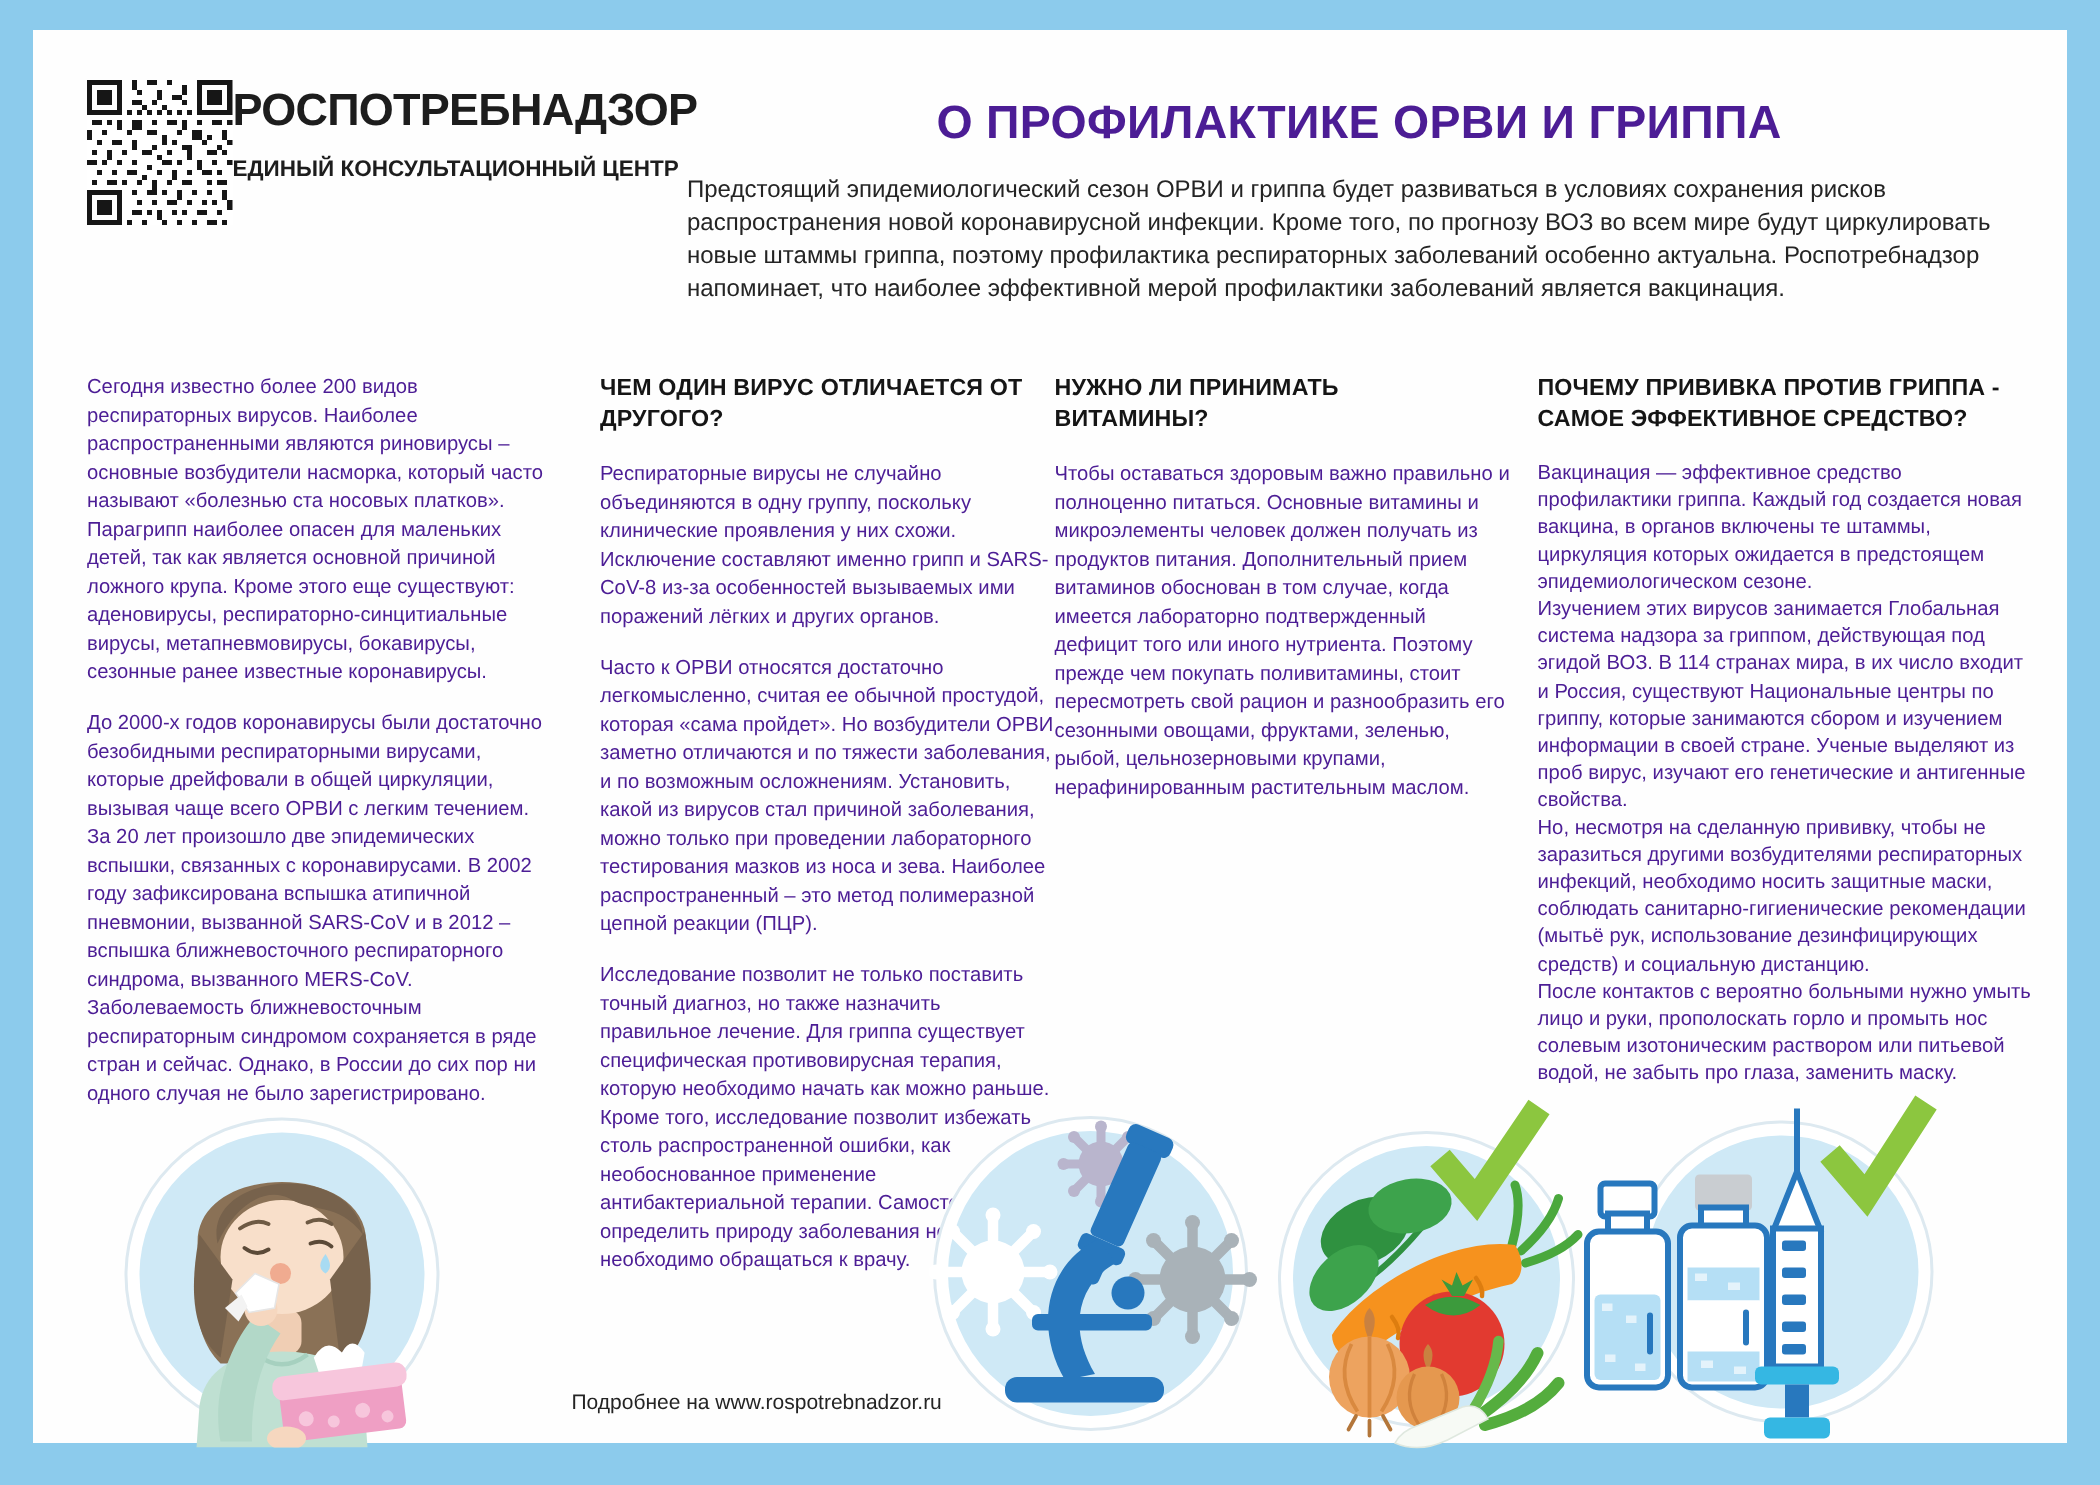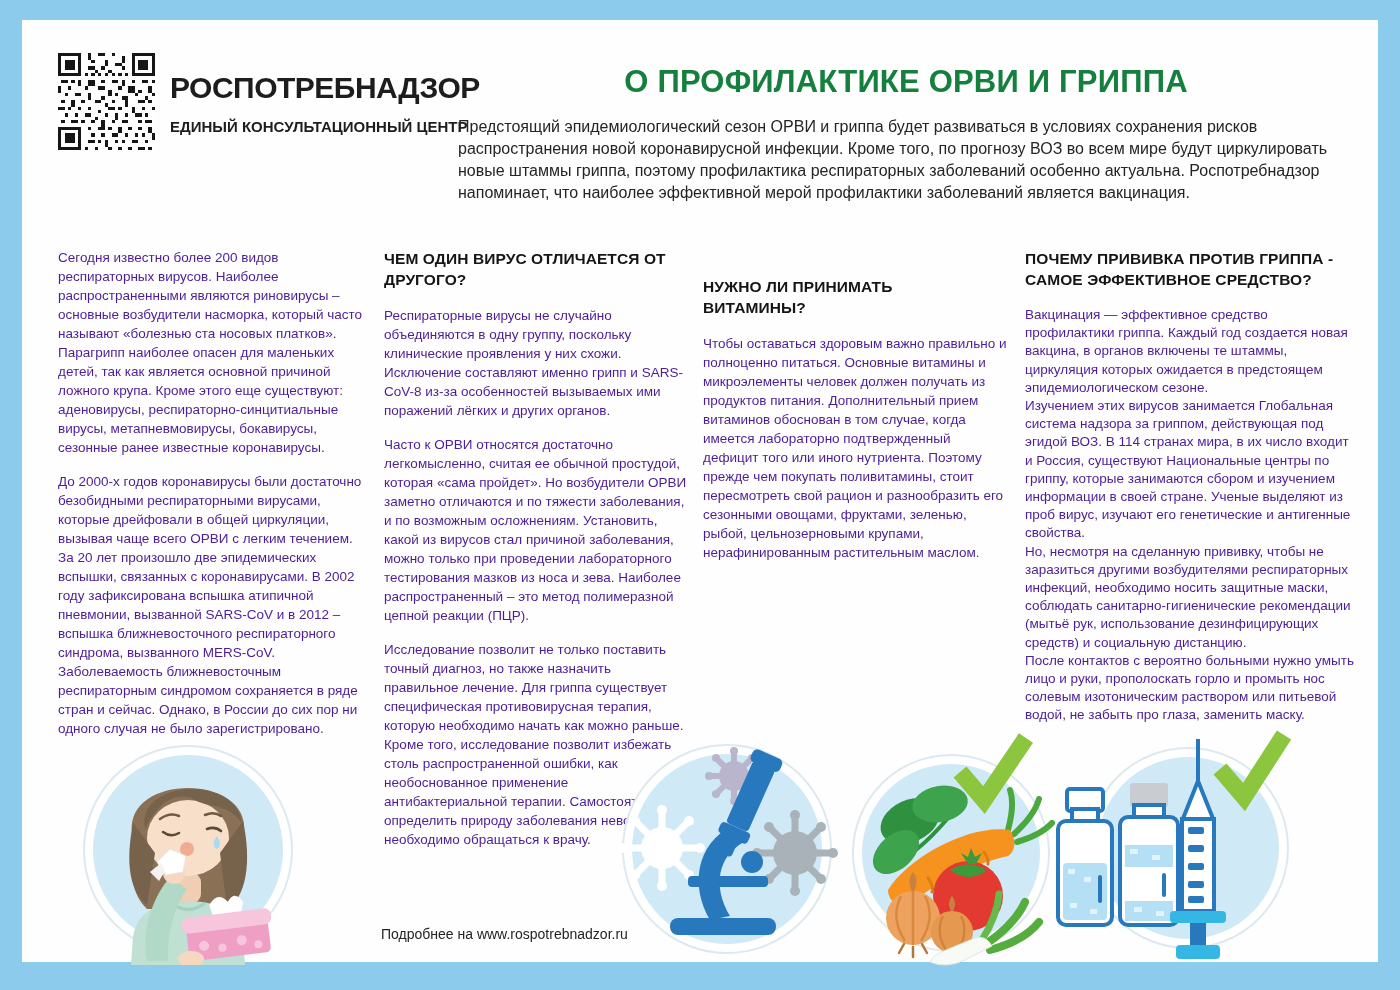--- a/index.html
+++ b/index.html
@@ -4,39 +4,39 @@
 <style>
   html,body { margin:0; padding:0; background:#6fb6dd; }
   .poster {
     position:relative; width:1400px; height:990px; overflow:hidden;
     background:#8ccbec;
     font-family:"Liberation Sans", sans-serif;
   }
   .sheet { position:absolute; left:22px; top:20px; width:1356px; height:942px; background:#fefefe; }
 
   
-  .header-left { position:absolute; left:36px; top:33px; display:flex; gap:15px; align-items:center; }
+  .header-left { position:absolute; left:36px; top:33px; display:flex; gap:0; align-items:flex-start; }
   .qr { width:97px; height:97px; }
   .brand-name { font-size:30px; font-weight:bold; color:#1d1d1d; letter-spacing:-0.5px; margin-top:4px; }
   .brand-sub { margin-top:11px; font-size:15px; font-weight:bold; color:#1d1d1d; line-height:21px; }
   .brand-phone { color:#c4232a; margin-left:6px; }
 
   .header-right { position:absolute; left:436px; top:44px; width:896px; }
-  .page-title { text-align:center; font-size:31px; font-weight:bold; color:#15803d; letter-spacing:0.2px; }
+  .page-title { text-align:center; font-size:31px; font-weight:bold; color:#4c1d95; letter-spacing:0.2px; }
   .intro { margin-top:16px; font-size:16px; line-height:22px; color:#242424; }
 
   
   .col { position:absolute; top:228px; }
   .col h2 { margin:0 0 16px 0; font-size:15.5px; font-weight:bold; color:#151515; line-height:21px; letter-spacing:0.1px; }
   .col p { margin:0 0 15px 0; font-size:13.5px; line-height:19px; color:#4c1d95; }
   .col-1 { left:36px;  width:304px; }
-  .col-2 { left:362px; width:304px; }
+  .col-2 { left:378px; width:304px; }
   .col-3 { left:681px; width:304px; }
   .col-4 { left:1003px; width:330px; }
-  .col-3 h2 { max-width:235px;margin-top:28px; }
+  .col-3 h2 { max-width:235px; }
   .col-4 p { margin:0; line-height:18.2px; }
 
   
   .footer-note { position:absolute; left:359px; top:906px; font-size:14px; color:#242424; }
 
   
   .illus { position:absolute; }
   .illus-woman     { left:53px;  top:685px; }
   .illus-micro     { left:590px; top:708px; }
   .illus-food      { left:816px; top:708px; }

